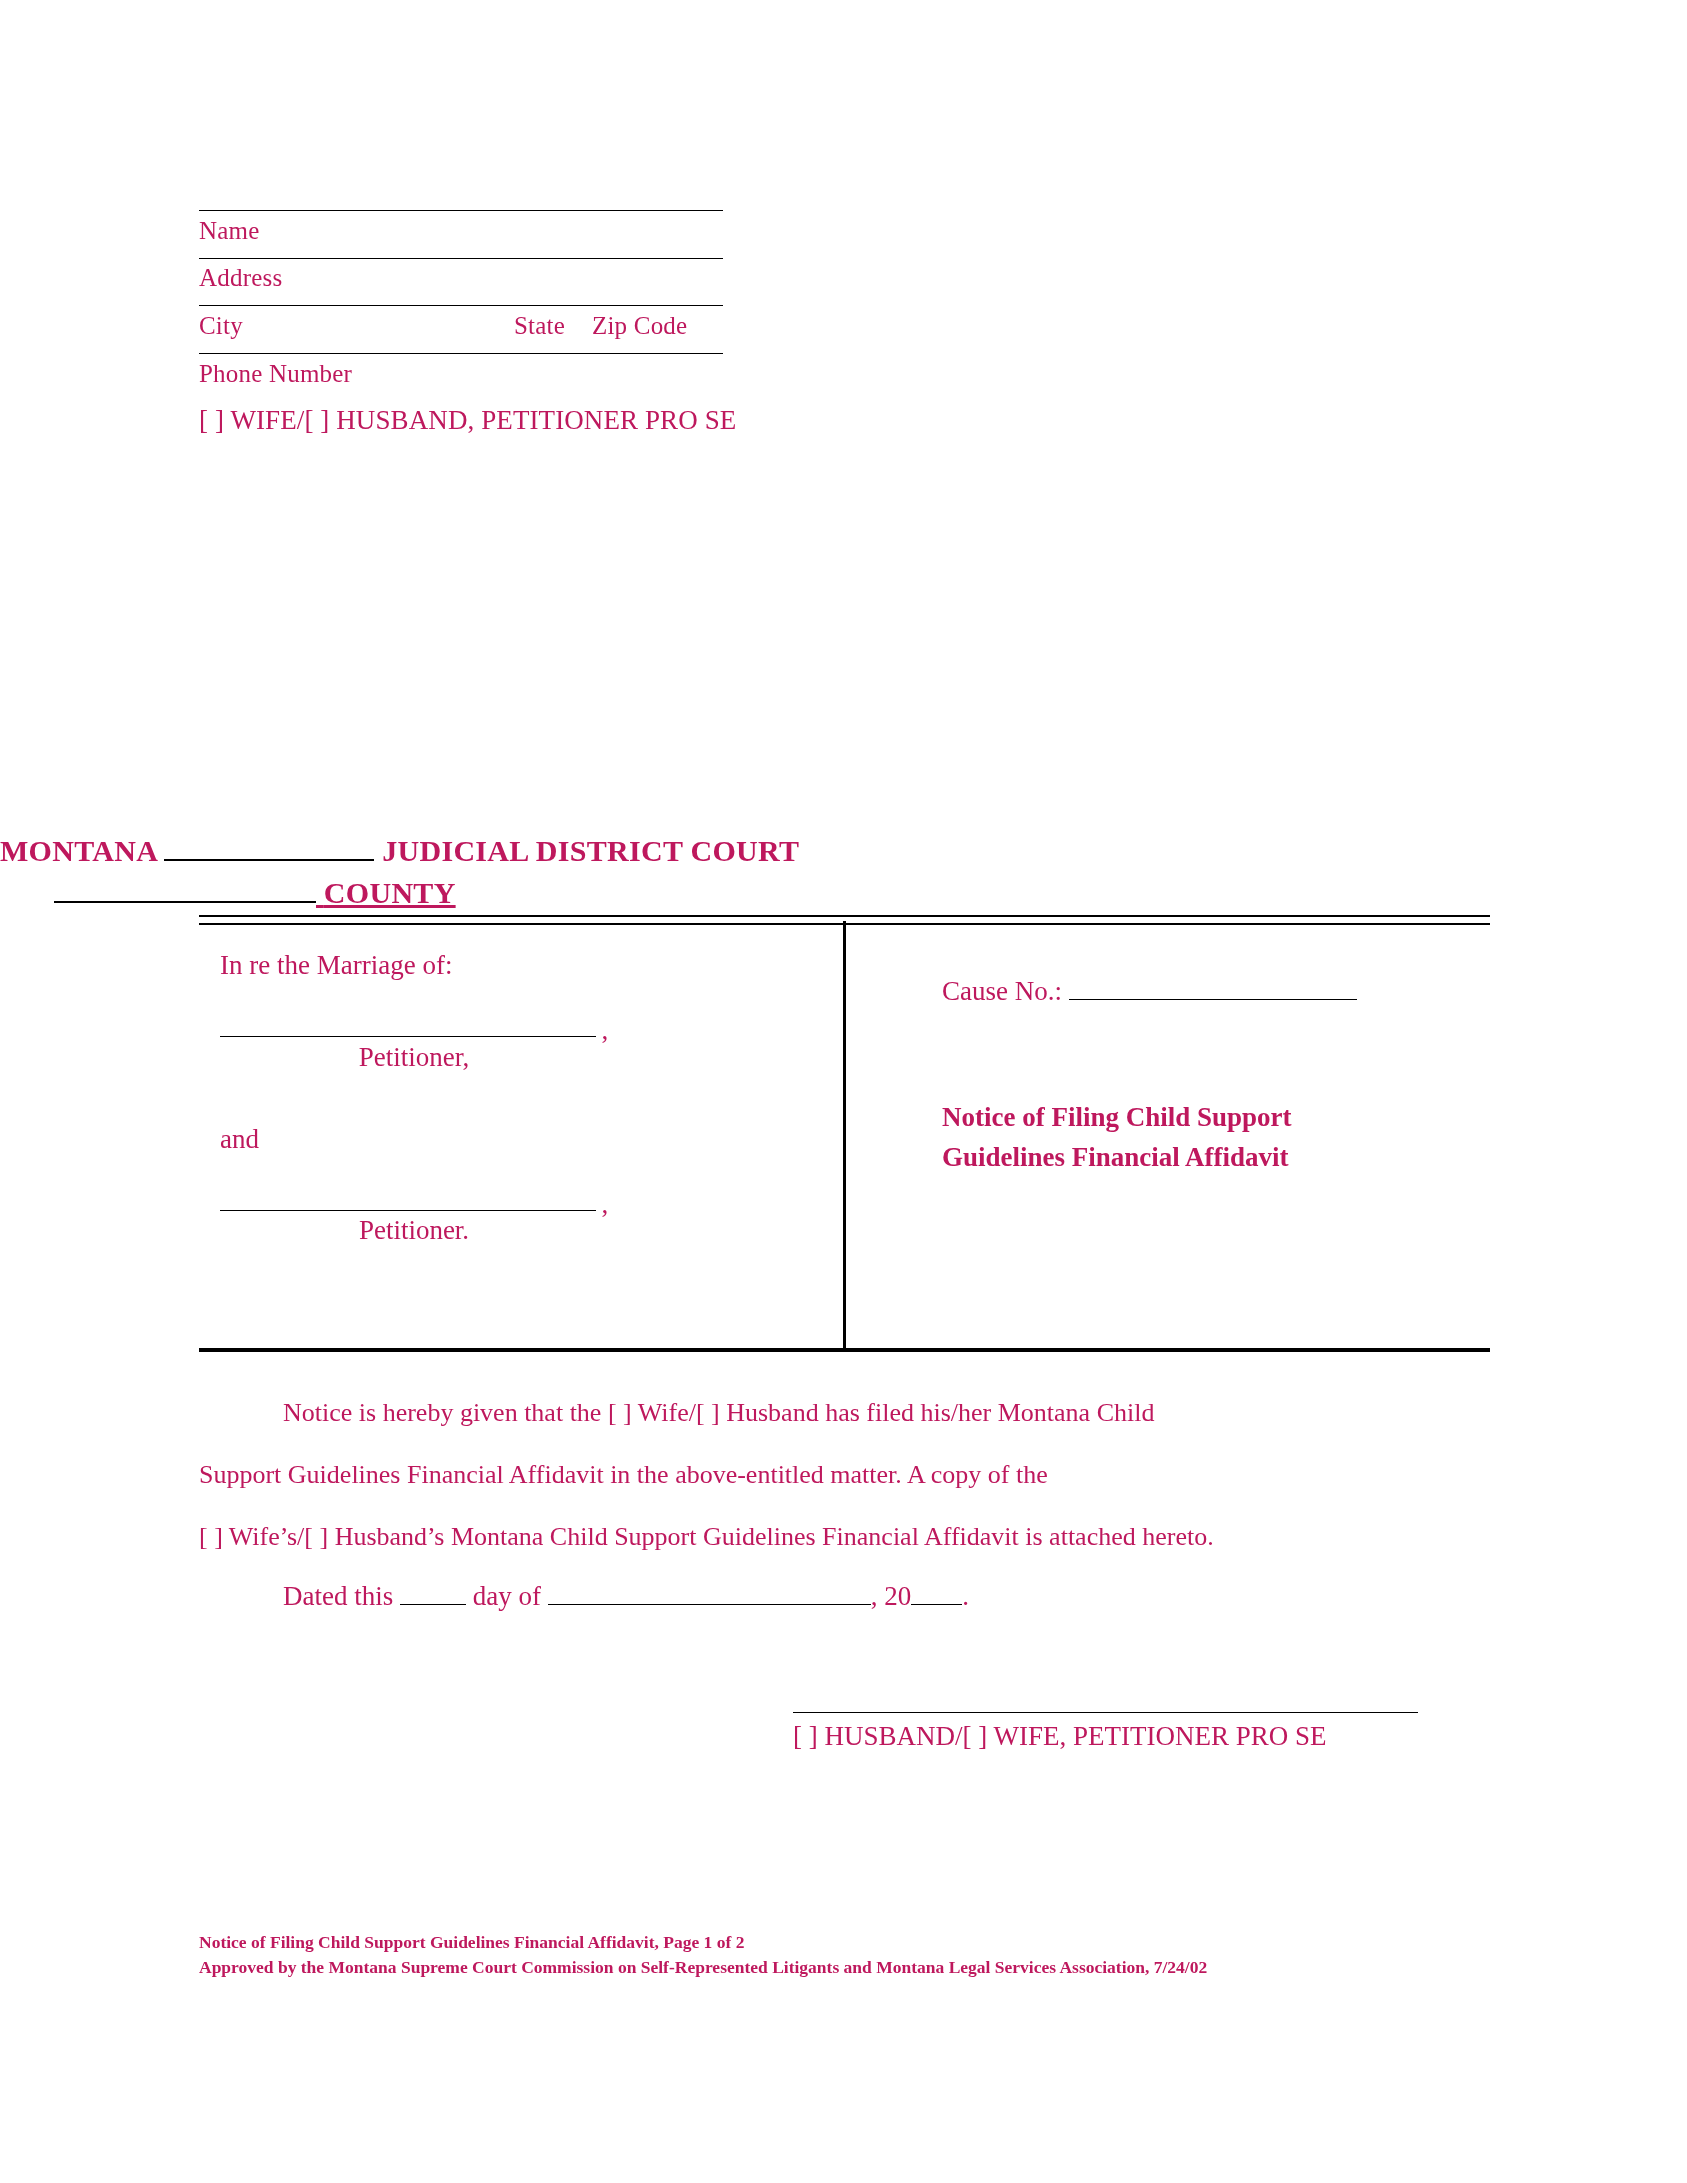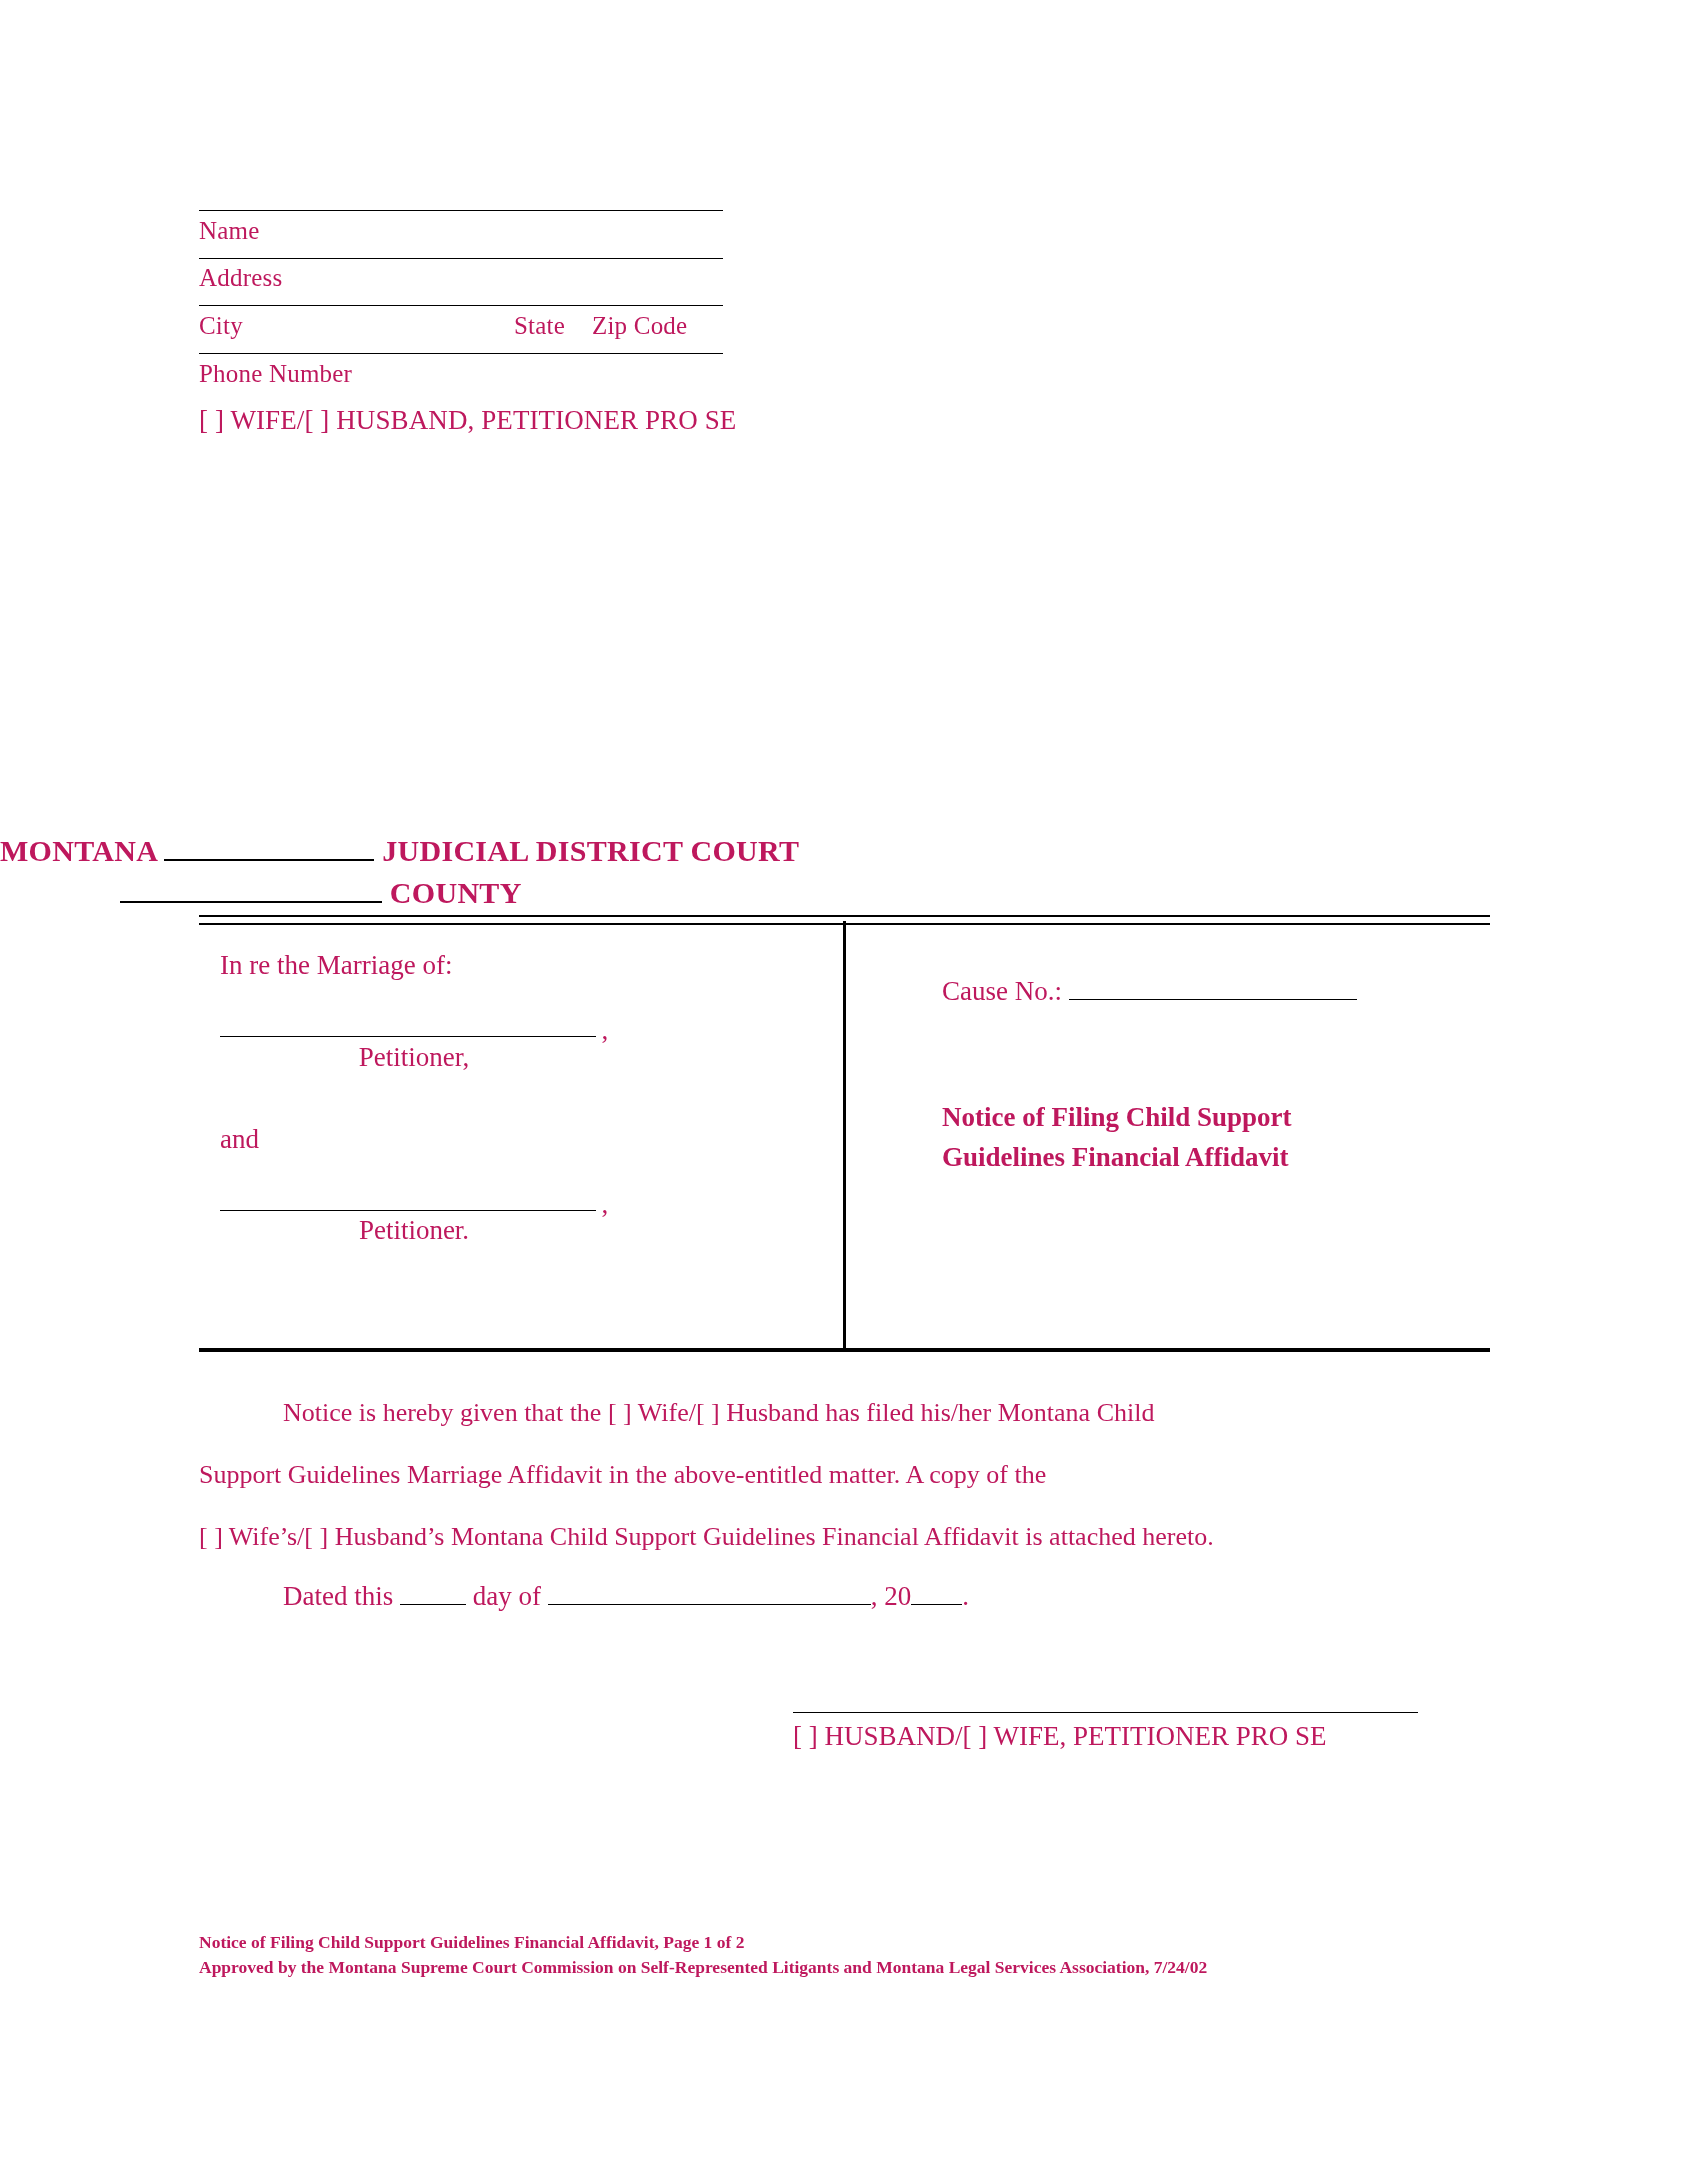--- a/index.html
+++ b/index.html
@@ -60,21 +60,21 @@
     width: 1687px;
     text-align: left;
     font-weight: bold;
     font-size: 30px;
     letter-spacing: 0.3px;
   }
   .court-line1, .court-line2 {
     white-space: nowrap;
     line-height: 42px;
   }
-  .court-line2 { padding-left: 120px; }
+  .court-line2 { padding-left: 54px; text-decoration: underline; }
   .blank {
     display: inline-block;
     border-bottom: 2.6px solid #000;
     vertical-align: baseline;
   }
   .blank-district { width: 210px; }
   .blank-county   { width: 262px; }
 
   
   .caption {
@@ -306,21 +306,21 @@
       </div>
       <div class="doc-title">
         <div>Notice of Filing Child Support</div>
         <div>Guidelines Financial Affidavit</div>
       </div>
     </div>
   </div>
 
   <div class="body-text">
     <p><span class="body-indent"></span><span>Notice is hereby given that the [ ] Wife/[ ] Husband has filed his/her Montana Child</span></p>
-    <p>Support Guidelines Marriage Affidavit in the above-entitled matter.  A copy of the</p>
+    <p>Support Guidelines Financial Affidavit in the above-entitled matter.  A copy of the</p>
     <p>[ ] Wife’s/[ ] Husband’s Montana Child Support Guidelines Financial Affidavit is attached hereto.</p>
   </div>
 
   <div class="dated">
     <span class="body-indent"></span><span>Dated this</span>
     <span class="blank-day"></span>
     <span>day of</span>
     <span class="blank-month"></span><span>, 20</span><span class="blank-year"></span><span>.</span>
   </div>
 

